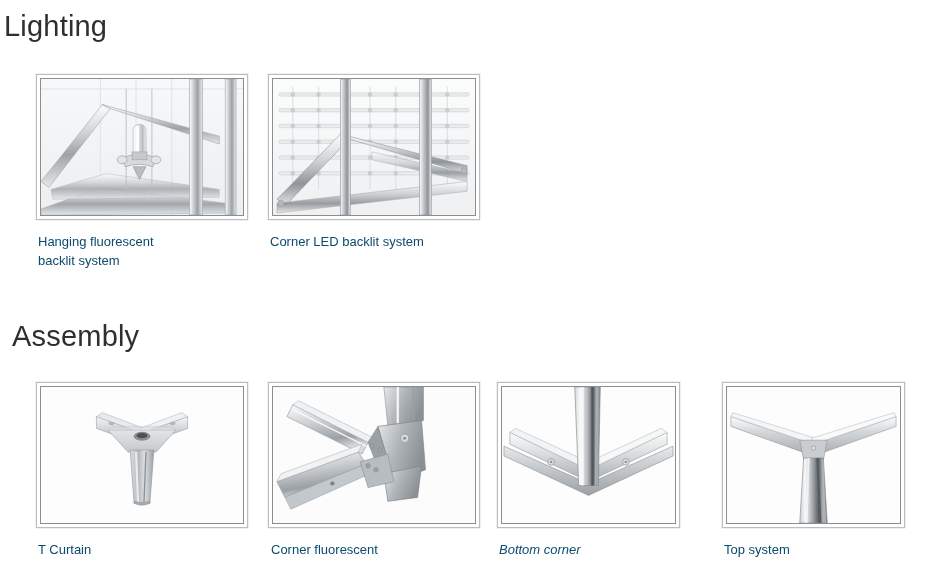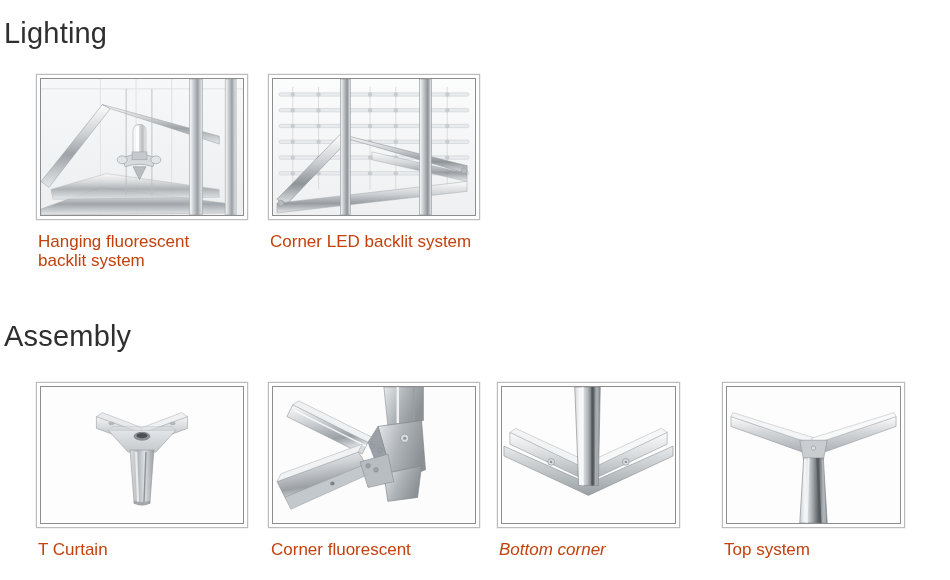--- a/index.html
+++ b/index.html
@@ -18,22 +18,22 @@
 
   .section-heading {
     position: absolute;
     font-size: 29px;
     font-weight: 300;
     letter-spacing: 0.2px;
     color: #2f2f2f;
     line-height: 1;
     white-space: nowrap;
   }
-  #heading-lighting { left: 4px; top: 12px; margin-top: 7px; }
-  #heading-assembly { left: 4px; top: 322px; }
+  #heading-lighting { left: 4px; top: 12px; }
+  #heading-assembly { left: 12px; top: 322px; }
 
   .panel {
     position: absolute;
     background: #ffffff;
     border: 1px solid #bdbdbd;
     box-sizing: border-box;
     box-shadow: 0 0 0 0.5px #e2e2e2;
     overflow: hidden;
   }
   .panel .inner-frame {
@@ -49,24 +49,24 @@
   }
   .photo {
     position: absolute;
     left: 0; top: 0; right: 0; bottom: 0;
     overflow: hidden;
   }
   .photo svg { display: block; width: 100%; height: 100%; }
 
   .caption {
     position: absolute;
-    font-size: 17px;
+    font-size: 13px;
     font-weight: 400;
     line-height: 19px;
-    color: #c2410c;
+    color: #0c4a6e;
     white-space: pre-line;
   }
 
   
   #panel-hanging-fluorescent { left: 36px;  top: 74px;  width: 212px; height: 146px; }
   #panel-curtain-led         { left: 268px; top: 74px;  width: 212px; height: 146px; }
 
   #caption-hanging-fluorescent { left: 38px;  top: 232px; width: 200px; }
   #caption-curtain-led         { left: 270px; top: 232px; width: 230px; }
 

